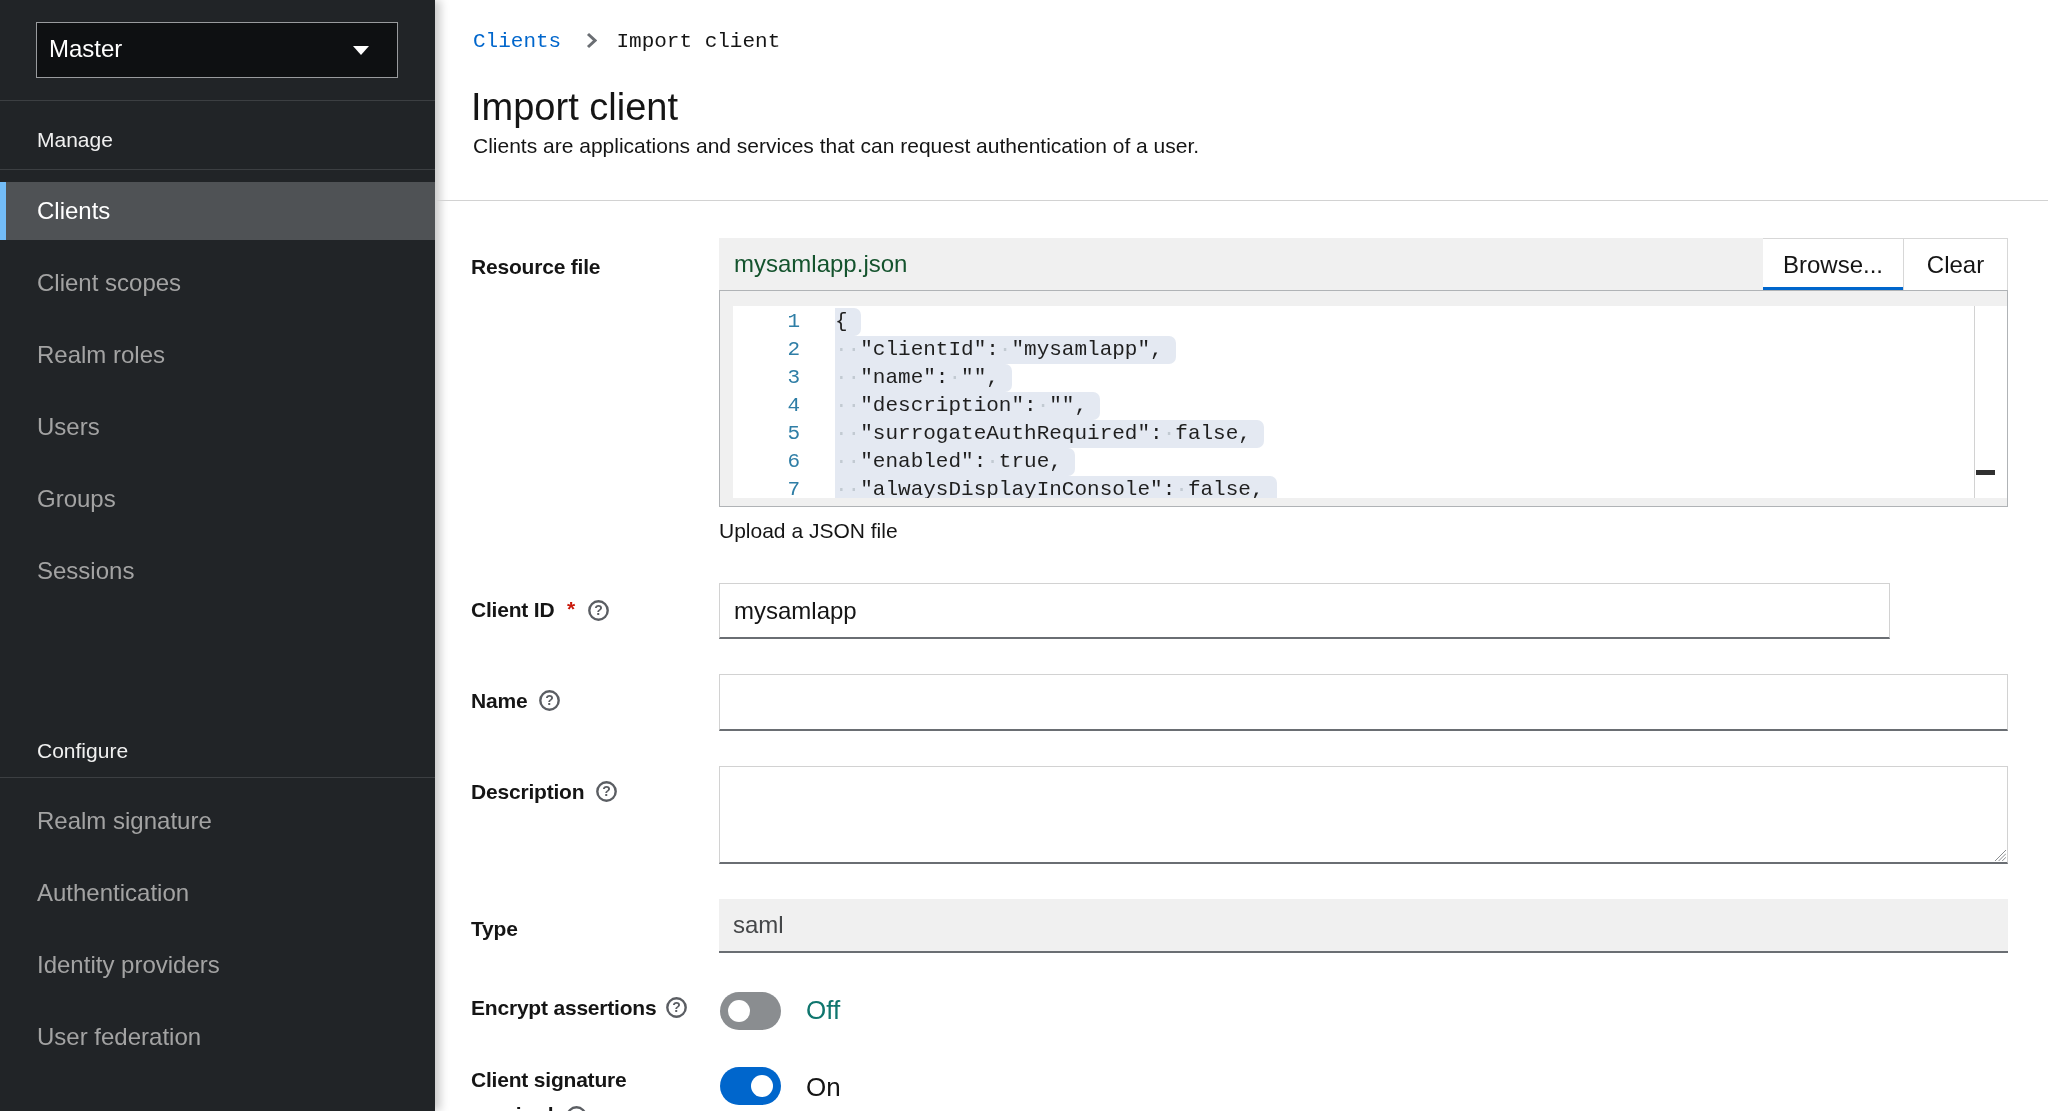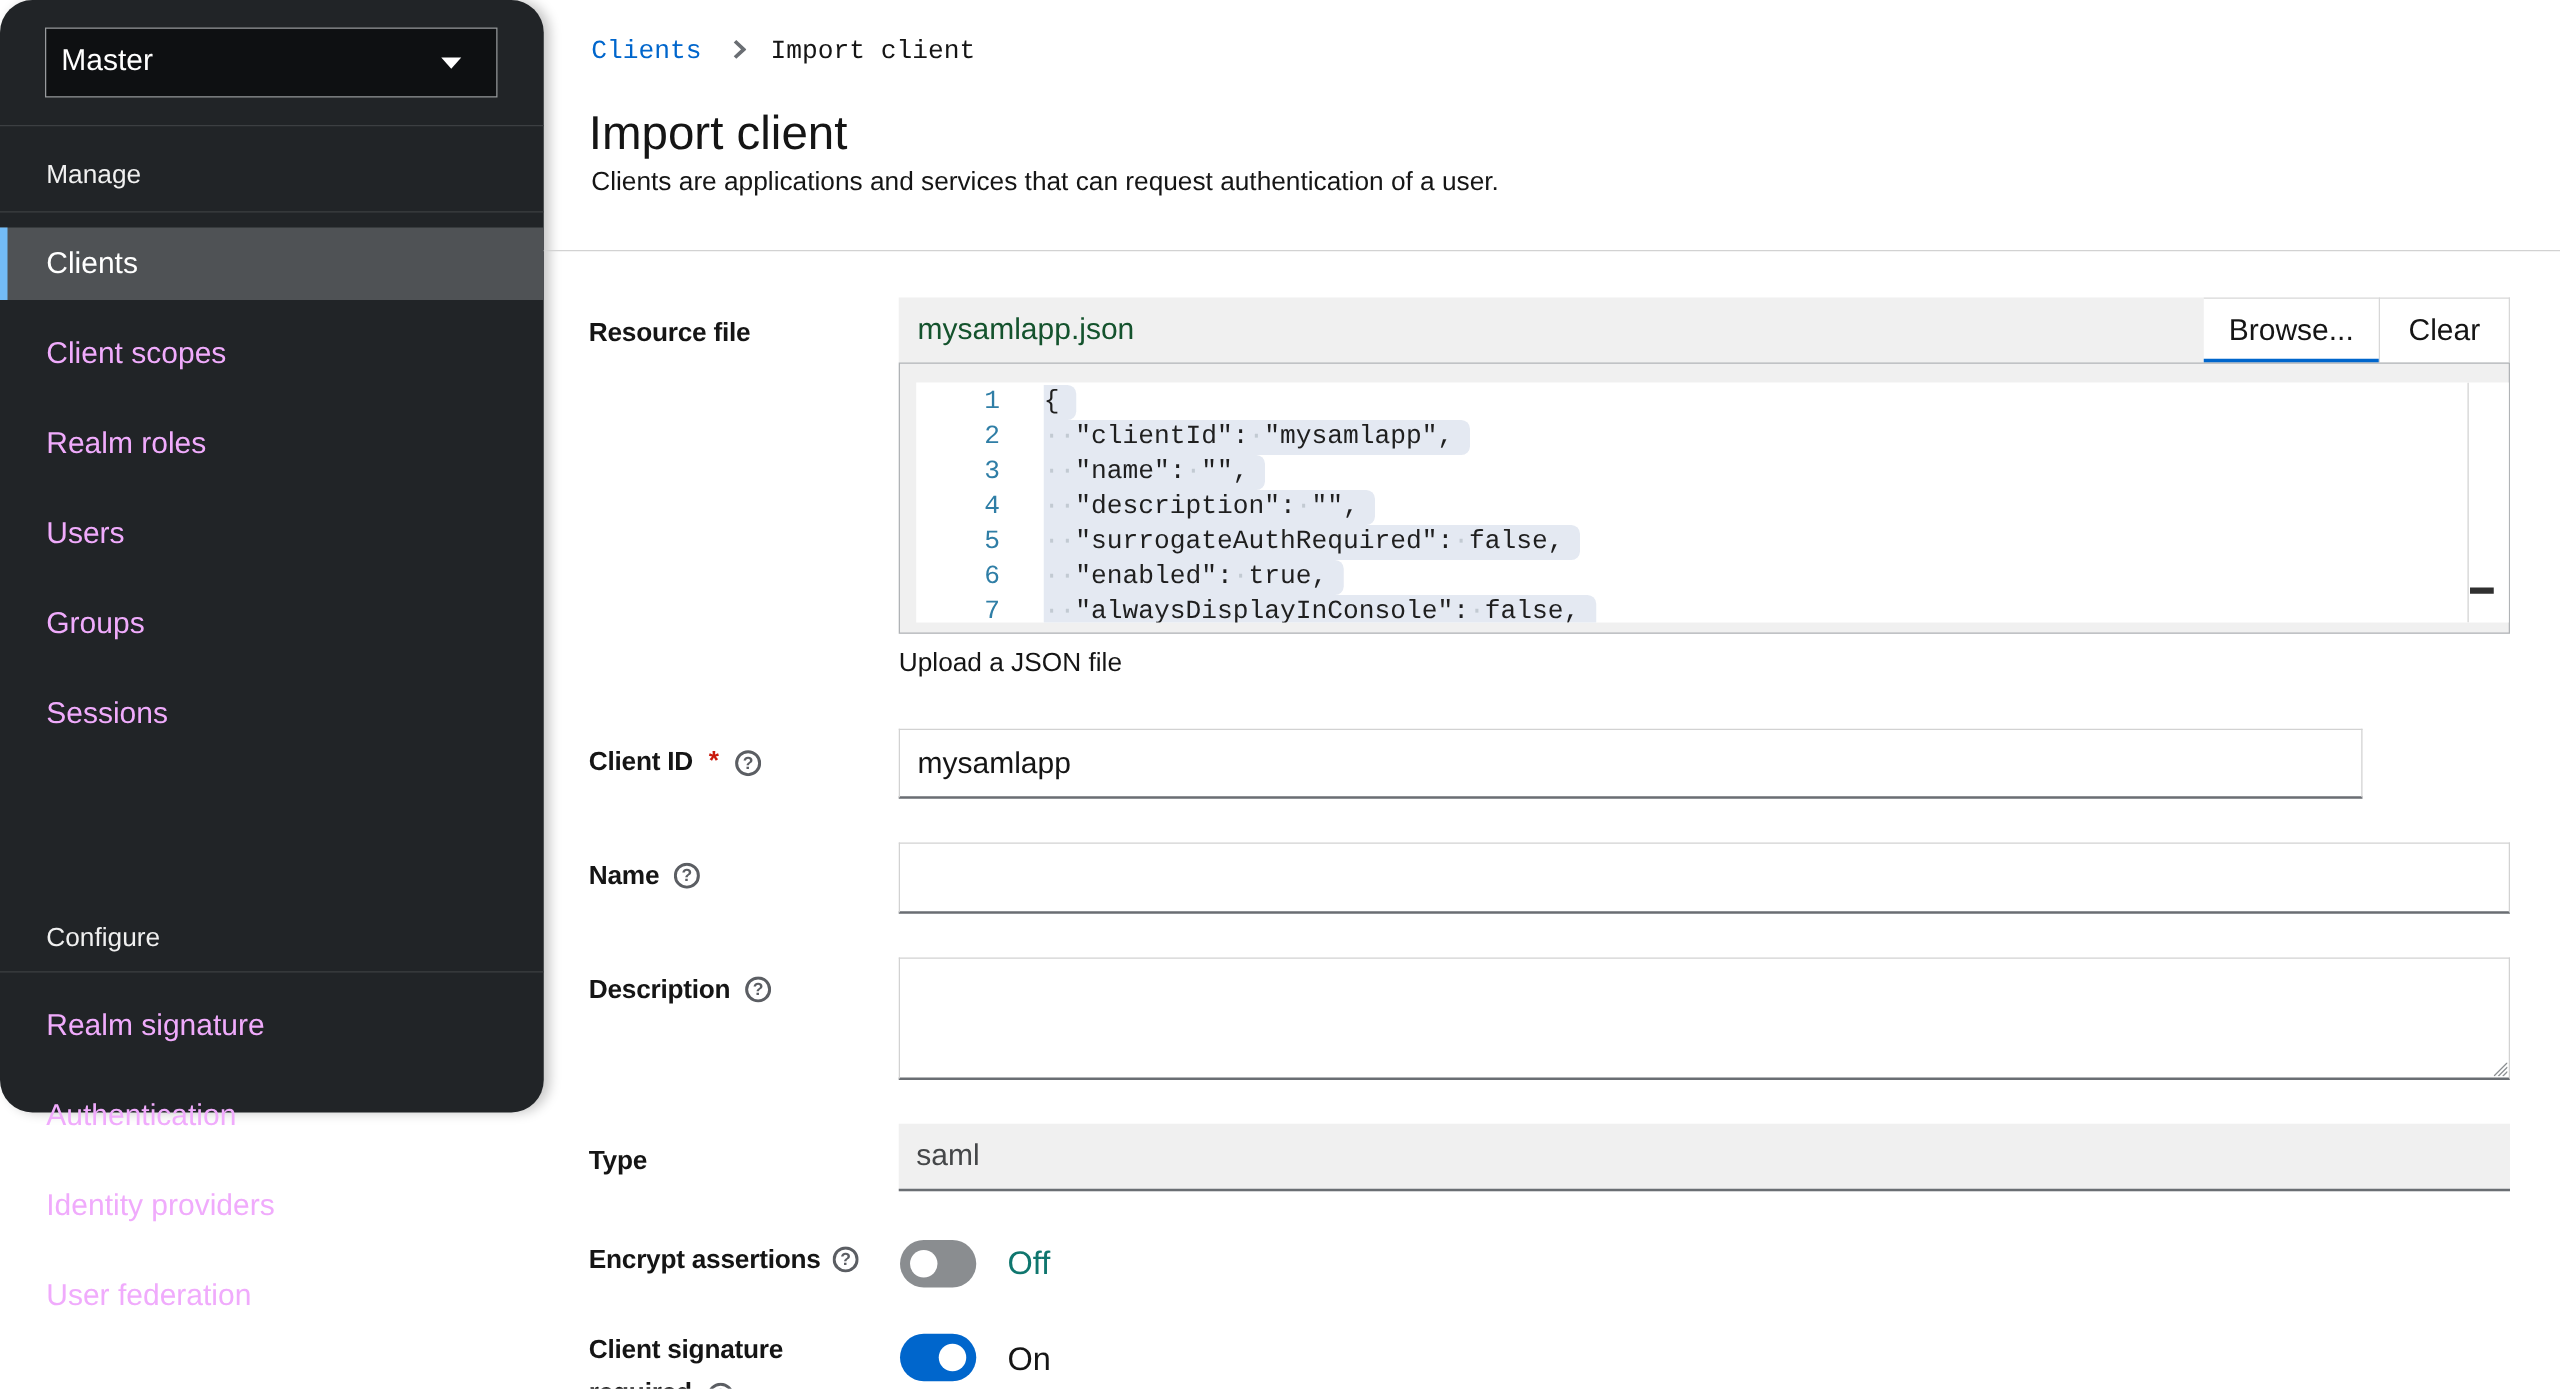--- a/index.html
+++ b/index.html
@@ -1,30 +1,30 @@
 <!DOCTYPE html>
 <html><head>
 <meta charset="utf-8">
 <style>
   html,body{margin:0;padding:0;}
   body{width:2048px;height:1111px;overflow:hidden;position:relative;background:#fff;
        font-family:"Liberation Sans",sans-serif;color:#151515;}
   .abs{position:absolute;}
   
-  #sidebar{left:0;top:0;width:435px;height:890px;background:#212427;
-           box-shadow:5px 0 9px rgba(3,3,3,.22);border-radius:26px;}
+  #sidebar{left:0;top:0;width:435px;height:1111px;background:#212427;
+           box-shadow:5px 0 9px rgba(3,3,3,.22);}
   #masterbox{left:36px;top:22px;width:360px;height:54px;background:#0e1012;
              border:1px solid #999b9e;color:#fff;font-size:24px;line-height:52px;}
   #masterbox .txt{position:absolute;left:12px;top:0;}
   #masterbox .caret{position:absolute;right:28px;top:23px;width:0;height:0;
         border-left:8px solid transparent;border-right:8px solid transparent;
         border-top:9px solid #fff;}
   .sdiv{left:0;width:435px;height:1px;background:#3c3f42;}
   .navsec{left:37px;font-size:21px;color:#f0f0f0;}
-  .navitem{left:0;width:435px;height:58px;font-size:24px;color:#f0abfc;}
+  .navitem{left:0;width:435px;height:58px;font-size:24px;color:#a3a3a3;}
   .navitem span{position:absolute;left:37px;top:50%;transform:translateY(-50%);}
   .navitem.sel{background:#4f5255;color:#fff;}
   .navitem.sel::before{content:"";position:absolute;left:0;top:0;width:6px;height:58px;background:#73bcf7;}
   
   .lbl{font-weight:bold;font-size:21px;letter-spacing:-0.2px;}
   .helpicon{position:absolute;width:21px;height:21px;}
 </style>
 </head>
 <body>
 

